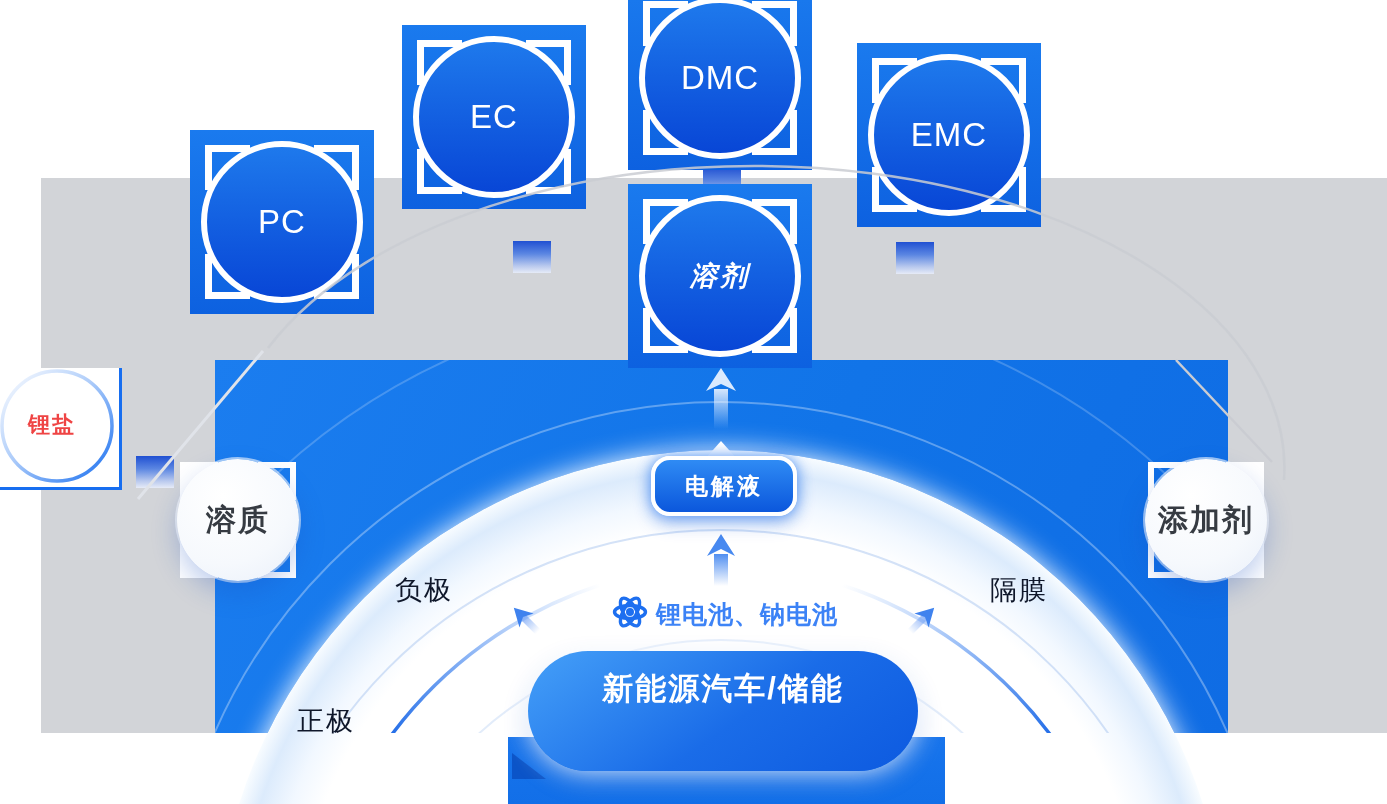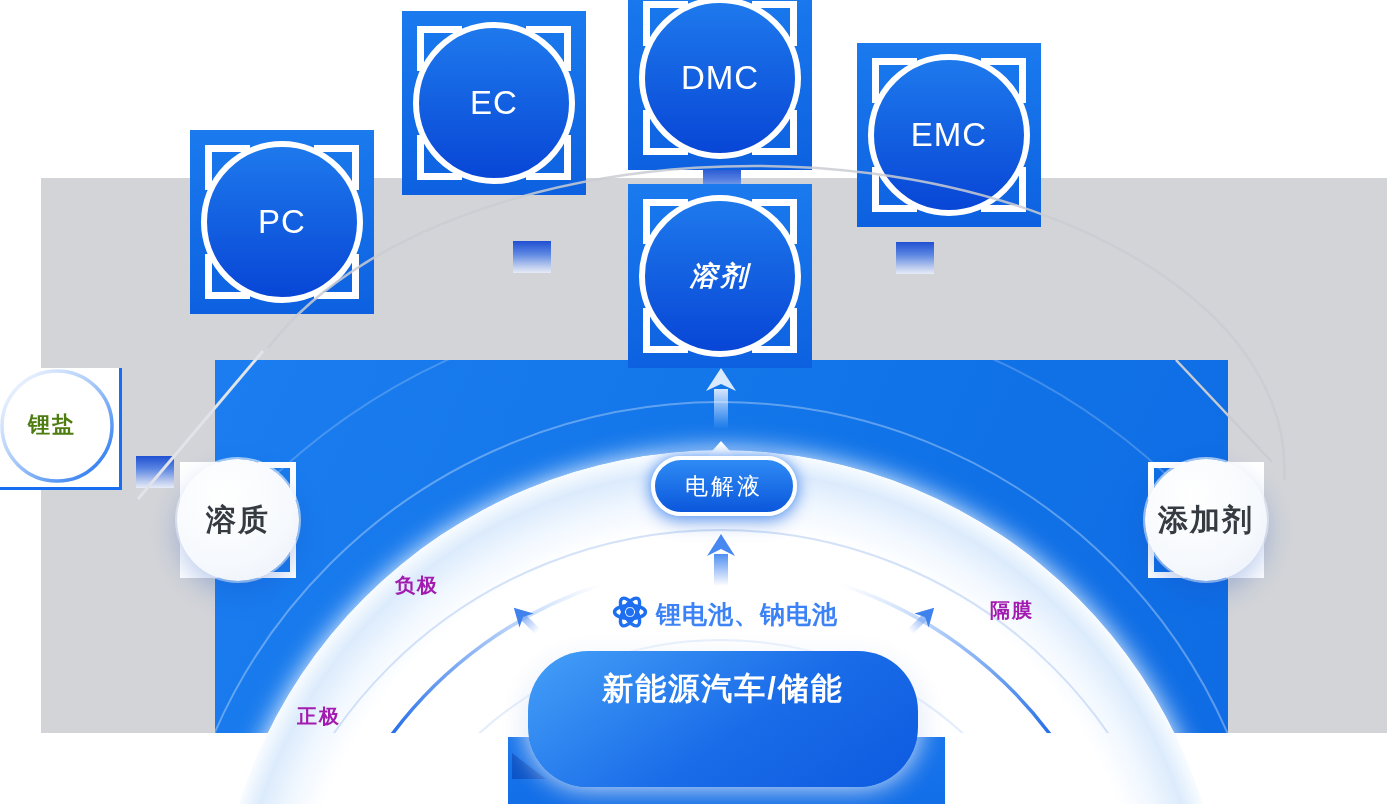--- a/index.html
+++ b/index.html
@@ -19,21 +19,21 @@
   .bk .bl{left:0;bottom:0;border-left-width:7px;border-bottom-width:7px;}
   .bk .br{right:0;bottom:0;border-right-width:7px;border-bottom-width:7px;}
   .tc{position:absolute;inset:11px;border-radius:50%;border:6px solid #fff;
       background:linear-gradient(180deg,#1e79ec 0%,#0846d6 100%);
       display:flex;align-items:center;justify-content:center;
       color:#fff;font-size:33px;letter-spacing:1px;}
   .tc.cn{font-size:27px;font-weight:700;letter-spacing:3px;}
   
   .salt-box{left:0;top:368px;width:119px;height:119px;background:#fff;
       border-right:3px solid #176ef0;border-bottom:3px solid #176ef0;}
-  .salt-label{position:absolute;left:28px;top:42px;font-size:22px;font-weight:700;color:#4d7c0f;letter-spacing:2px;}
+  .salt-label{position:absolute;left:28px;top:42px;font-size:22px;font-weight:700;color:#ef4444;letter-spacing:2px;}
   
   .conn{width:38px;height:32px;background:linear-gradient(180deg,#2050d2 0%,#5b86e2 40%,#b9c9ee 78%,#e6ebf7 100%);}
   
   .panel{left:215px;top:360px;width:1013px;height:373px;
       background:linear-gradient(115deg,#1b7def 0%,#1174e8 55%,#0f6ce4 100%);}
   .arch{left:216px;top:450px;width:1010px;height:1010px;border-radius:50%;
       background:radial-gradient(closest-side,#ffffff 0%,#ffffff 84%,#f2f8ff 90%,#dcebfc 96%,#f8fcff 100%);
       box-shadow:0 0 26px rgba(255,255,255,.95);}
   .deco-svg{left:215px;top:360px;}
   
@@ -43,37 +43,37 @@
   .bk2 .tl{left:0;top:0;border-left-width:6px;border-top-width:6px;}
   .bk2 .tr{right:0;top:0;border-right-width:6px;border-top-width:6px;}
   .bk2 .bl{left:0;bottom:0;border-left-width:6px;border-bottom-width:6px;}
   .bk2 .br{right:0;bottom:0;border-right-width:6px;border-bottom-width:6px;}
   .wcircle{width:122px;height:122px;border-radius:50%;
       background:radial-gradient(circle at 38% 30%,#ffffff 0%,#f6f9fd 60%,#e9eff9 100%);
       box-shadow:0 12px 26px rgba(25,80,190,.28),0 0 0 2px rgba(255,255,255,.6);
       display:flex;align-items:center;justify-content:center;
       font-size:30px;font-weight:700;color:#363b42;letter-spacing:2px;}
   
-  .elabel{font-size:20px;font-weight:700;color:#a21caf;letter-spacing:2px;}
+  .elabel{font-size:27px;font-weight:400;color:#0f172a;letter-spacing:2px;}
   
   .caret{left:705px;top:441px;width:0;height:0;
       border-left:16px solid transparent;border-right:16px solid transparent;
       border-bottom:18px solid #ffffff;}
-  .epill{left:651px;top:456px;width:138px;height:52px;border-radius:30px;
+  .epill{left:651px;top:456px;width:138px;height:52px;border-radius:19px;
       border:4px solid #fff;background:linear-gradient(180deg,#2f8bf4 0%,#0b57dc 100%);
       box-shadow:0 0 14px rgba(59,134,244,.8),0 8px 18px rgba(13,87,216,.32);
       display:flex;align-items:center;justify-content:center;
-      color:#fff;font-size:23px;font-weight:400;letter-spacing:3px;}
+      color:#fff;font-size:23px;font-weight:700;letter-spacing:3px;}
   
   .batt-label{left:656px;top:596px;height:36px;line-height:36px;
       font-size:25px;font-weight:700;color:#3b82f6;letter-spacing:1px;}
   
   .bottom-band{left:508px;top:737px;width:437px;height:67px;
       background:linear-gradient(180deg,#1774ec 0%,#126fe8 100%);}
-  .app-pill{left:528px;top:651px;width:390px;height:136px;border-radius:60px;
+  .app-pill{left:528px;top:651px;width:390px;height:120px;border-radius:60px;
       background:linear-gradient(145deg,#45a0f8 0%,#1a6ce8 55%,#0d5ae0 100%);
       box-shadow:0 0 28px rgba(255,255,255,.92),0 10px 24px rgba(18,90,210,.25);
       text-align:center;color:#fff;}
   .app-title{margin-top:17px;font-size:31px;font-weight:700;letter-spacing:2px;}
   .app-sub{margin-top:10px;font-size:17px;letter-spacing:1.5px;}
 </style>
 </head>
 <body>
 
 <div id="stage">
@@ -148,21 +148,21 @@
       <path d="M0 -13 L10 5 L0 0 L-10 5 Z" fill="#3f82ee"></path>
     </g>
     <g>
       <path d="M506 174 L520 196 L506 189 L492 196 Z" fill="#4789f0"></path>
       <rect x="499" y="194" width="14" height="32" fill="url(#cFade)"></rect>
     </g>
   </svg>
 
   <span class="abs elabel" style="left:395px;top:572px;">负极</span>
   <span class="abs elabel" style="left:297px;top:703px;">正极</span>
-  <span class="abs elabel" style="left:990px;top:572px;margin-top:25px;">隔膜</span>
+  <span class="abs elabel" style="left:990px;top:572px;">隔膜</span>
 
   <div class="abs caret"></div>
   <div class="abs epill">
     <span>电解液</span>
   </div>
 
   <svg class="abs" style="left:611px;top:593px;" width="38" height="38">
     <g fill="none" stroke="#1d6ff0" stroke-width="3.4">
       <ellipse cx="19" cy="19" rx="15.5" ry="6.5"></ellipse>
       <ellipse cx="19" cy="19" rx="15.5" ry="6.5" transform="rotate(60 19 19)"></ellipse>
@@ -209,21 +209,21 @@
     <div class="bk">
         <i class="tl"></i>
         <i class="tr"></i>
         <i class="bl"></i>
         <i class="br"></i>
       </div>
     <div class="tc">
         <span>PC</span>
       </div>
   </div>
-  <div class="abs tile" style="left:402px;top:11px;">
+  <div class="abs tile" style="left:402px;top:25px;">
     <div class="bk">
         <i class="tl"></i>
         <i class="tr"></i>
         <i class="bl"></i>
         <i class="br"></i>
       </div>
     <div class="tc">
         <span>EC</span>
       </div>
   </div>

